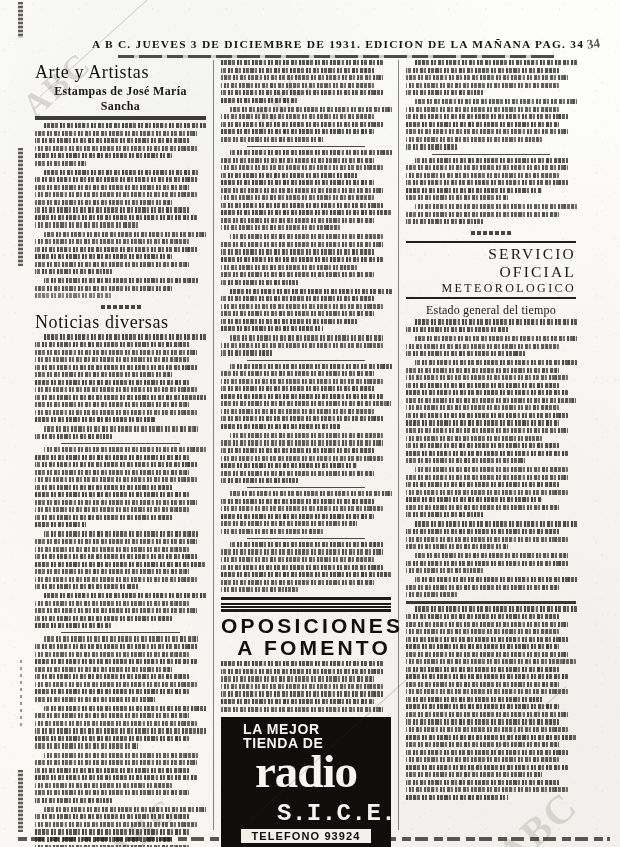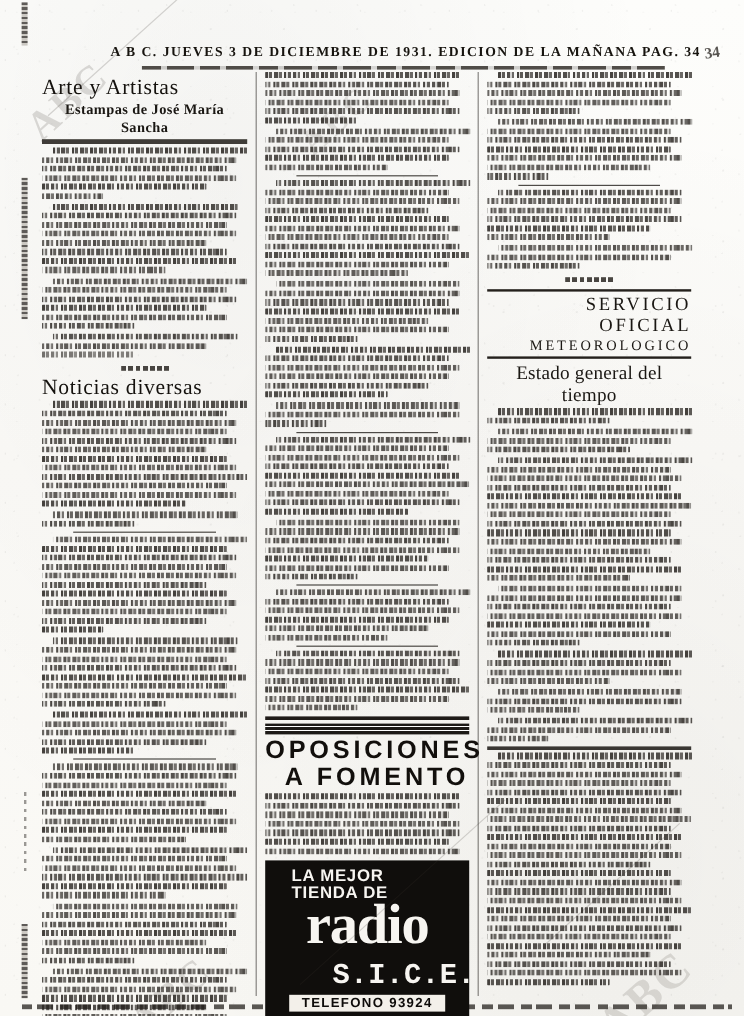--- a/index.html
+++ b/index.html
@@ -191,21 +191,21 @@
   .boxhead .l1 {
     font-size: 15.5px; letter-spacing: 2.2px; font-weight: 400;
     filter: blur(.15px);
   }
   .boxhead .l2 {
     font-size: 12px; letter-spacing: 2.4px; font-weight: 400;
     filter: blur(.15px);
   }
   .sub-head {
     text-align: center;
-    font-size: 16px;
+    font-size: 12px;
     margin: 4px 0 1px;
     letter-spacing: .2px;
     filter: blur(.12px);
   }
   .sub-head.two {
     line-height: 1.05;
   }
 
   
   .para {

